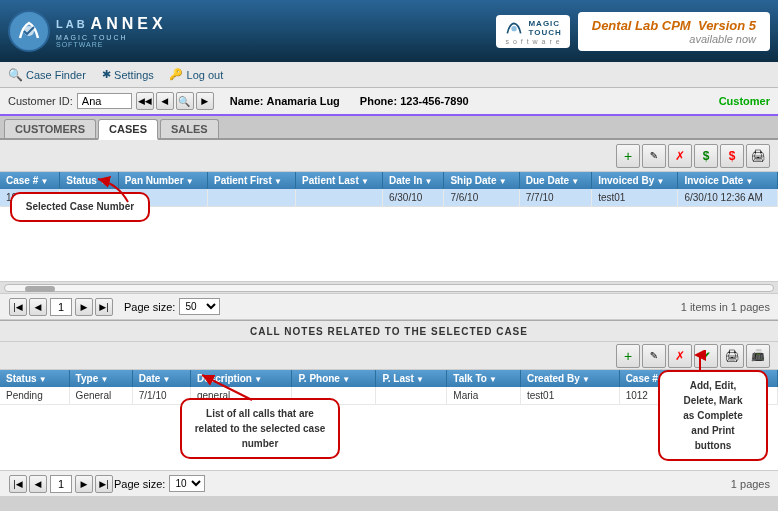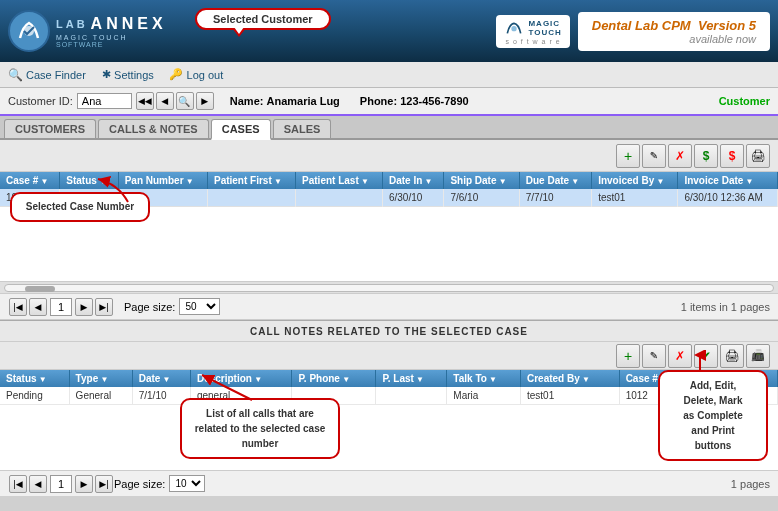--- a/index.html
+++ b/index.html
@@ -122,25 +122,20 @@
         <div id="logo-texts">
           <div id="lab-annex-row">
             <span id="lab-word">LAB</span>
             <span id="annex-word">ANNEX</span>
           </div>
           <div id="magic-touch-sub">MAGIC TOUCH</div>
           <div id="software-sub">SOFTWARE</div>
         </div>
       </div>
 
-      <div class="selected-customer-callout">
-        <span>Selected Customer</span>
-        <div class="scc-arrow"></div>
-        <div class="scc-arrow-inner"></div>
-      </div>
 
       <div class="magic-touch-logo-box" style="margin-left: auto; margin-right: 8px;">
         <div class="mt-logo-top">
           <svg class="mt-logo-icon" viewBox="0 0 30 20">
             <path d="M5 18 Q8 4 15 3 Q22 4 25 18" fill="none" stroke="#1a5276" stroke-width="2.5"></path>
             <circle cx="15" cy="11" r="4" fill="#5ba3d0" opacity="0.7"></circle>
           </svg>
           <div>
             <div class="mt-magic">MAGIC</div>
             <div class="mt-touch">TOUCH</div>
@@ -186,21 +181,20 @@
         <span>Name:</span>&nbsp;<strong>Anamaria Lug</strong>
       </span>
       <span id="customer-phone" style="font-size:11px; margin-right:20px;">
         <span>Phone:</span>&nbsp;<strong>123-456-7890</strong>
       </span>
       <span id="customer-status" style="color:#00aa00; font-size:11px; font-weight:bold; margin-left:auto;">Customer</span>
     </div>
 
     <div id="tabs-bar">
       <div class="tab">CUSTOMERS</div>
-      <div class="tab">CALLS &amp; NOTES</div>
       <div class="tab active">CASES</div>
       <div class="tab">SALES</div>
     </div>
 
     <div id="toolbar">
       <div class="toolbar-btn" title="Add">
         <span style="color:green; font-size:14px;">+</span>
       </div>
       <div class="toolbar-btn" title="Edit">
         <span style="font-size:10px;">✎</span>

